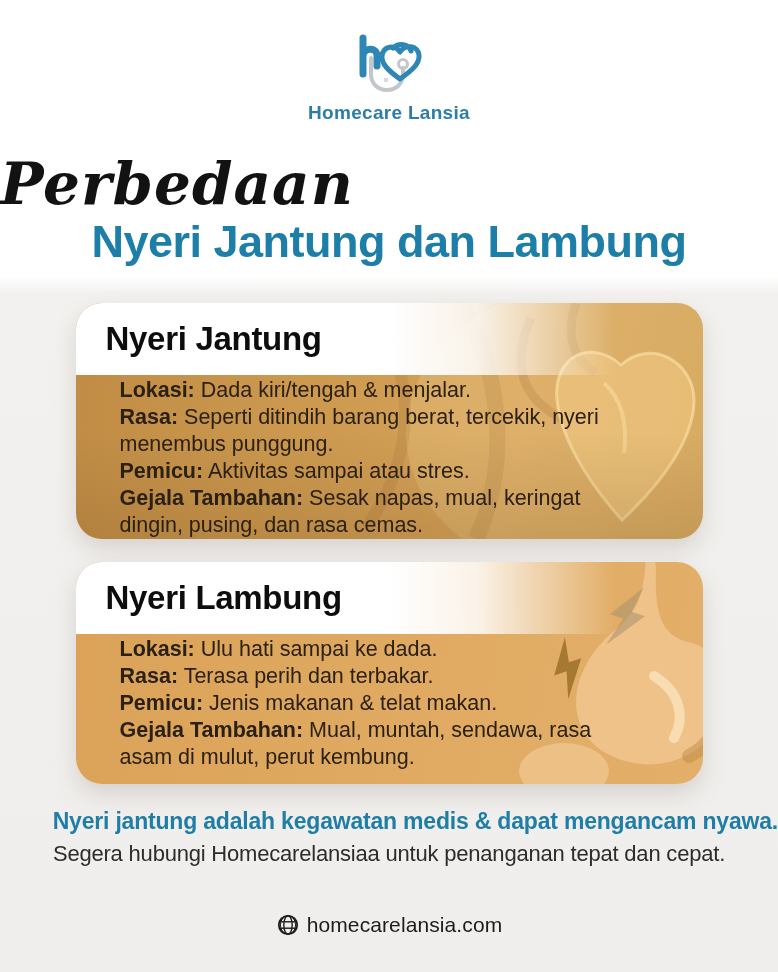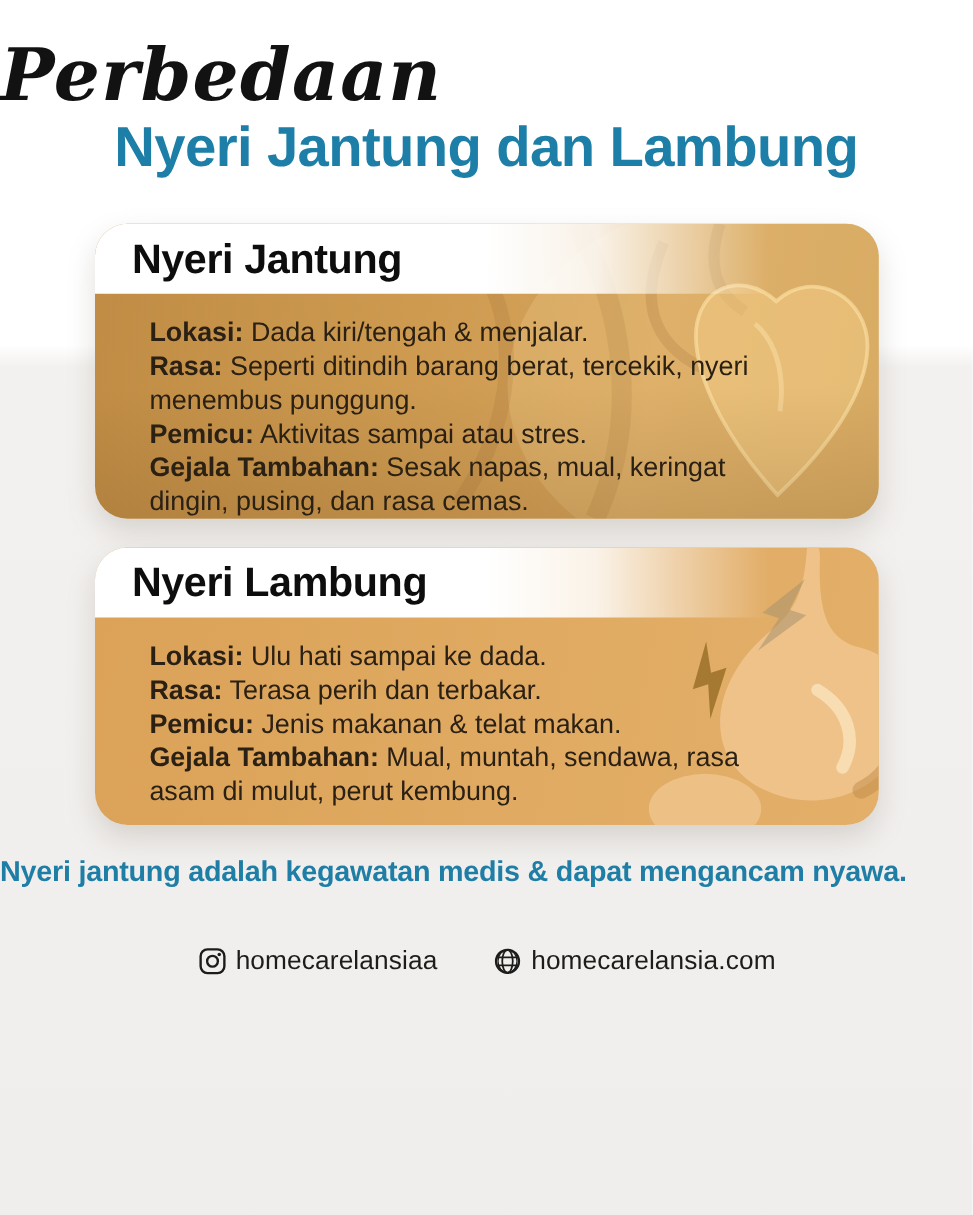--- a/index.html
+++ b/index.html
@@ -39,55 +39,69 @@
     box-shadow:0 10px 22px rgba(120,110,95,.22);
   }
   .card-1 { margin-top:37px; height:236px;
     background:linear-gradient(100deg,#c08c45 0%,#cd9a50 40%,#d7a45c 70%,#cf9d53 100%); }
   .card-2 { margin-top:23px; height:222px;
     background:linear-gradient(100deg,#dba258 0%,#e0aa62 55%,#e3af69 100%); }
   .card-art { position:absolute; inset:0; width:100%; height:100%; }
   .card-shade { position:absolute; inset:0;
     background:linear-gradient(180deg,rgba(0,0,0,0) 55%,rgba(92,60,18,.16) 100%); }
   .card-header {
-    position:absolute; top:0; left:0; right:0; height:56px;
+    position:absolute; top:0; left:0; right:0; height:72px;
     background:linear-gradient(90deg,#ffffff 0%,#ffffff 50%,rgba(255,255,255,.85) 64%,rgba(255,255,255,0) 86%);
     display:flex; align-items:center; padding-left:30px;
   }
   .card-title { font-size:33px; font-weight:700; color:#0d0d0d; letter-spacing:-.3px; }
   .card-body {
     position:relative; z-index:2; margin-top:57px;
     padding:17px 72px 0 44px;
     font-size:21.5px; line-height:27px; color:#2b2014;
   }
   .fact-label { font-weight:700; }
 
   
   .warning-line {
-    margin-top:24px; text-align:left;
+    margin-top:24px; text-align:right;
     font-size:23px; font-weight:700; color:#1f7ea6; letter-spacing:-.2px;
   }
   .advice-line {
     margin-top:6px; text-align:center;
     font-size:22px; color:#2c2c2c; letter-spacing:-.2px;
   }
 
   
   .contacts {
     margin-top:46px; display:flex; justify-content:center; align-items:center; gap:44px;
   }
   .contact-item { display:flex; align-items:center; gap:7px; }
   .contact-item svg { width:24px; height:24px; }
   .contact-label { font-size:21px; color:#1c1c1c; letter-spacing:.1px; }
 </style>
 </head>
 <body>
 
 <div class="poster">
 
+  <div class="logo-wrap">
+    <svg class="logo-icon" viewBox="0 0 104 62">
+
+      <path d="M34 24 L34 40 C34 50 41 56 50 56 C59 56 66 50 66 40 L66 34" fill="none" stroke="#c3c7ca" stroke-width="4" stroke-linecap="round"></path>
+      <circle cx="66" cy="30" r="4.5" fill="none" stroke="#c3c7ca" stroke-width="3"></circle>
+      <rect x="47" y="44" width="4" height="4" fill="#d7dadc"></rect>
+
+      <path d="M26 4 L26 40 M26 22 C26 14 40 12 40 22 L40 32" fill="none" stroke="#2e86b5" stroke-width="7" stroke-linecap="round"></path>
+
+      <path d="M63 18 C58 10 46 12 45 22 C44 30 52 37 63 45 C74 37 83 30 82 21 C81 11 68 10 63 18 Z" fill="none" stroke="#2e86b5" stroke-width="5" stroke-linejoin="round"></path>
+      <path d="M56 14 C62 8 72 10 74 17" fill="none" stroke="#2e86b5" stroke-width="5" stroke-linecap="round"></path>
+    </svg>
+    <div class="brand-name">Homecare Lansia</div>
+  </div>
 
   <div class="script-title">Perbedaan</div>
   <div class="main-title">Nyeri Jantung dan Lambung</div>
 
   <div class="card card-1">
     <svg class="card-art" viewBox="0 0 627 236" preserveAspectRatio="none">
       <ellipse cx="520" cy="130" rx="190" ry="150" fill="rgba(240,205,140,0.30)"></ellipse>
       <path d="M300 20 C345 80 335 160 290 225" stroke="rgba(140,95,40,0.14)" stroke-width="12" fill="none"></path>
       <path d="M385 0 C425 70 435 160 400 236" stroke="rgba(140,95,40,0.13)" stroke-width="16" fill="none"></path>
       <path d="M455 15 C435 60 445 95 485 115" stroke="rgba(150,100,42,0.18)" stroke-width="9" fill="none"></path>
@@ -129,30 +143,23 @@
     </div>
     <div class="card-body">
       <span class="fact-label">Lokasi:</span><span> Ulu hati sampai ke dada.</span><br>
       <span class="fact-label">Rasa:</span><span> Terasa perih dan terbakar.</span><br>
       <span class="fact-label">Pemicu:</span><span> Jenis makanan &amp; telat makan.</span><br>
       <span class="fact-label">Gejala Tambahan:</span><span> Mual, muntah, sendawa, rasa asam di mulut, perut kembung.</span>
     </div>
   </div>
 
   <div class="warning-line">Nyeri jantung adalah kegawatan medis &amp; dapat mengancam nyawa.</div>
+  <div class="advice-line">Segera hubungi Homecarelansiaa untuk penanganan tepat dan cepat.</div>
 
   <div class="contacts">
-    <div class="contact-item">
-      <svg viewBox="0 0 24 24">
-        <rect x="2.5" y="2.5" width="19" height="19" rx="5.5" fill="none" stroke="#1c1c1c" stroke-width="1.9"></rect>
-        <circle cx="12" cy="12" r="4.3" fill="none" stroke="#1c1c1c" stroke-width="1.9"></circle>
-        <circle cx="17.4" cy="6.6" r="1.4" fill="#1c1c1c"></circle>
-      </svg>
-      <span class="contact-label">homecarelansiaa</span>
-    </div>
     <div class="contact-item">
       <svg viewBox="0 0 24 24">
         <circle cx="12" cy="12" r="9.2" fill="none" stroke="#1c1c1c" stroke-width="1.8"></circle>
         <ellipse cx="12" cy="12" rx="4.2" ry="9.2" fill="none" stroke="#1c1c1c" stroke-width="1.4"></ellipse>
         <ellipse cx="12" cy="12" rx="7.6" ry="9.2" fill="none" stroke="#1c1c1c" stroke-width="1"></ellipse>
         <line x1="3" y1="8.8" x2="21" y2="8.8" stroke="#1c1c1c" stroke-width="1.4"></line>
         <line x1="3" y1="15.2" x2="21" y2="15.2" stroke="#1c1c1c" stroke-width="1.4"></line>
       </svg>
       <span class="contact-label">homecarelansia.com</span>
     </div>

